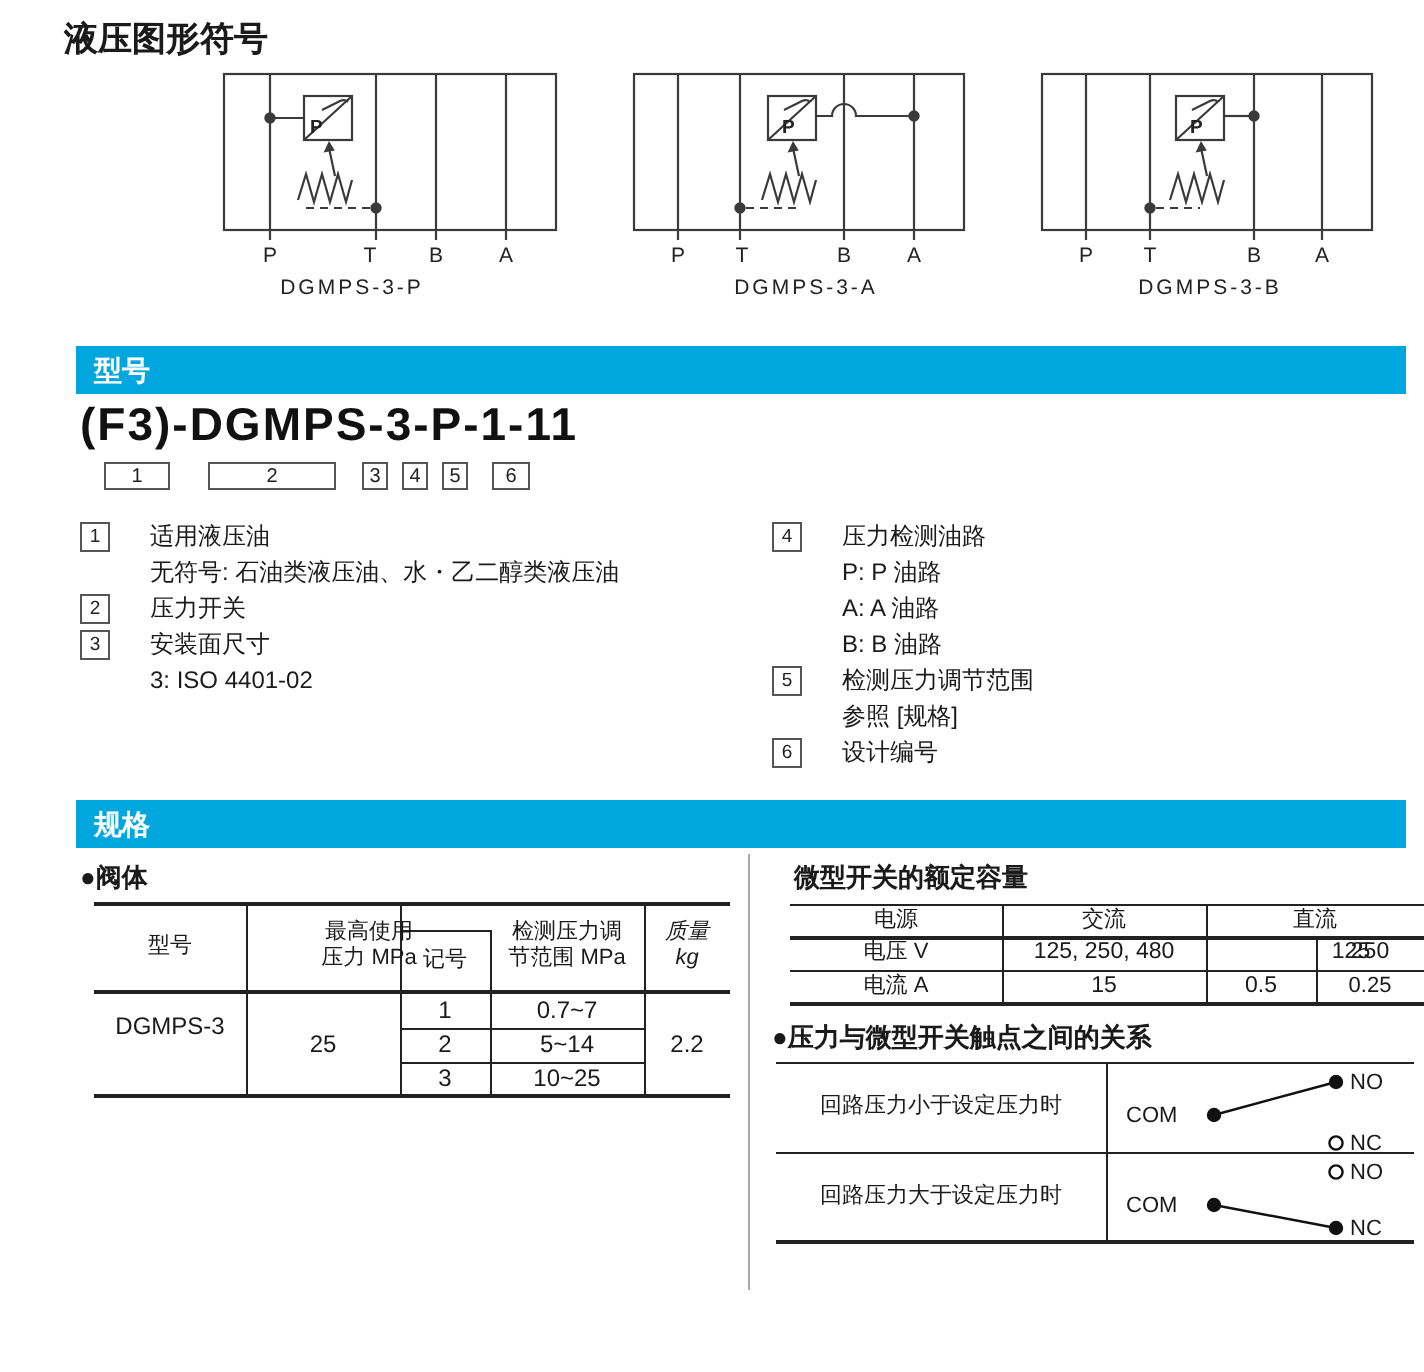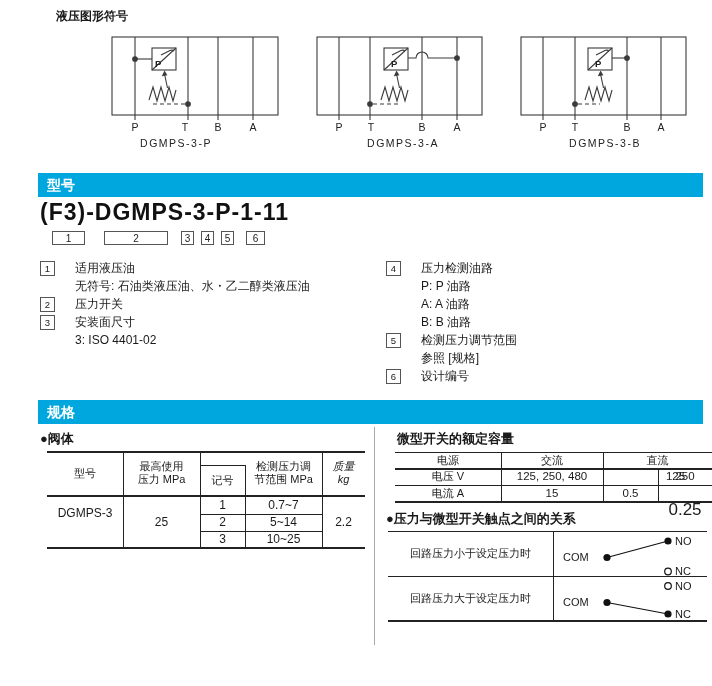--- a/index.html
+++ b/index.html
@@ -1,19 +1,19 @@
 <!DOCTYPE html>
 <html><head>
 <meta charset="utf-8">
 <style>
   html,body{margin:0;padding:0;background:#fff;}
   #page{position:relative;width:712px;height:686px;background:#ffffff;overflow:hidden;
         font-family:"Liberation Sans","DejaVu Sans",sans-serif;color:#1a1a1a;}
   .abs{position:absolute;}
-  .page-title{left:56px;top:8px;font-size:12px;font-weight:bold;}
+  .page-title{left:32px;top:8px;font-size:17px;font-weight:bold;}
   .section-bar{left:38px;width:665px;height:24px;background:#00A7DF;color:#fff;
                font-weight:bold;font-size:14px;line-height:24px;padding-left:9px;box-sizing:border-box;}
   .model-code{left:40px;top:199px;font-size:23px;font-weight:bold;letter-spacing:1px;color:#111;}
   .posbox{position:absolute;top:231px;height:14px;border:1px solid #555;font-size:10px;
           line-height:14px;text-align:center;color:#222;box-sizing:border-box;background:#fff;}
   .exp-col{position:absolute;}
   .exp-line{display:flex;align-items:center;height:18px;font-size:12px;white-space:nowrap;}
   .numbox{width:13px;height:13px;border:1px solid #555;font-size:9.5px;line-height:13px;
           text-align:center;margin-right:20px;flex:none;color:#222;box-sizing:content-box;}
   .gut{width:35px;flex:none;}
@@ -218,21 +218,21 @@
     <div class="hl" style="left:153px;top:14px;width:45px;"></div>
     <div class="hl" style="left:153px;top:63px;width:122px;"></div>
     <div class="hl" style="left:153px;top:80px;width:122px;"></div>
     <div class="hl th" style="left:0;top:96px;width:318px;"></div>
     <div class="vl" style="left:76px;top:0;height:96px;"></div>
     <div class="vl" style="left:153px;top:0;height:96px;"></div>
     <div class="vl" style="left:198px;top:14px;height:82px;"></div>
     <div class="vl" style="left:275px;top:0;height:96px;"></div>
 
     <div class="cell hdr" style="left:0;top:0;width:76px;height:44px;">型号</div>
-    <div class="cell hdr" style="left:76px;top:0;width:77px;height:44px;">
+    <div class="cell hdr" style="left:76px;top:0;width:77px;height:44px;padding-left:23px;">
       <div>
           <div>最高使用</div>
           <div>压力 MPa</div>
         </div>
     </div>
     <div class="cell hdr" style="left:153px;top:14px;width:45px;height:30px;">记号</div>
     <div class="cell hdr" style="left:198px;top:0;width:77px;height:44px;">
       <div>
           <div>检测压力调</div>
           <div>节范围 MPa</div>
@@ -274,21 +274,21 @@
     <div class="cell hdr" style="left:208px;top:0;width:109px;height:16px;">直流</div>
 
     <div class="cell hdr" style="left:0;top:16px;width:106px;height:17px;">电压 V</div>
     <div class="cell" style="left:106px;top:16px;width:102px;height:17px;font-size:11.5px;">125, 250, 480</div>
     <div class="cell" style="left:208px;top:16px;width:55px;height:17px;font-size:11.5px;margin-left:45px;">125</div>
     <div class="cell" style="left:263px;top:16px;width:54px;height:17px;font-size:11.5px;">250</div>
 
     <div class="cell hdr" style="left:0;top:33px;width:106px;height:16px;">电流 A</div>
     <div class="cell" style="left:106px;top:33px;width:102px;height:16px;font-size:11.5px;">15</div>
     <div class="cell" style="left:208px;top:33px;width:55px;height:16px;font-size:11.5px;">0.5</div>
-    <div class="cell" style="left:263px;top:49px;width:54px;height:16px;font-size:17px;">0.25</div>
+    <div class="cell" style="left:263px;top:33px;width:54px;height:16px;font-size:11px;">0.25</div>
   </div>
 
   <div class="abs sub-title" style="left:386px;top:510px;">●压力与微型开关触点之间的关系</div>
 
   <div class="tbl" style="left:388px;top:531px;width:319px;height:91px;">
     <div class="hl" style="left:0;top:0;width:319px;"></div>
     <div class="hl" style="left:0;top:45px;width:319px;"></div>
     <div class="hl th" style="left:0;top:89px;width:319px;"></div>
     <div class="vl" style="left:165px;top:0;height:89px;"></div>
 

